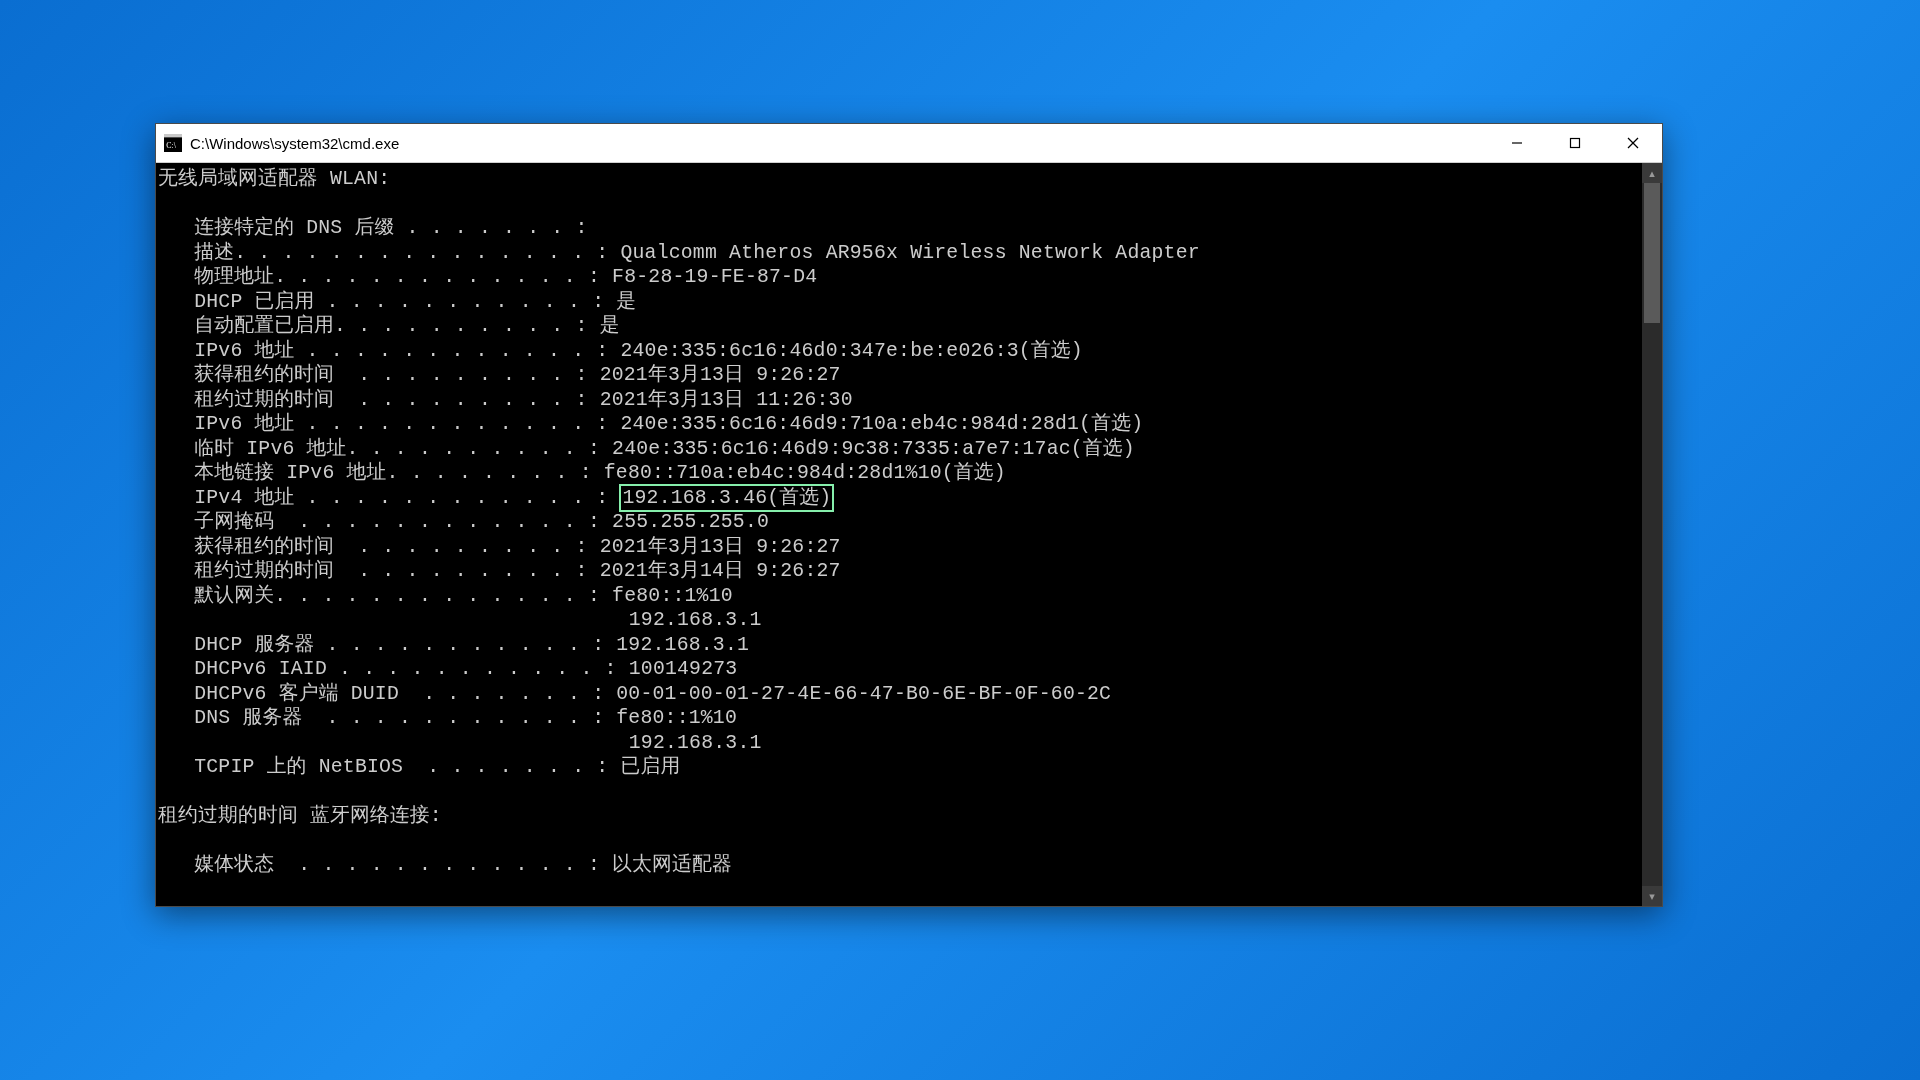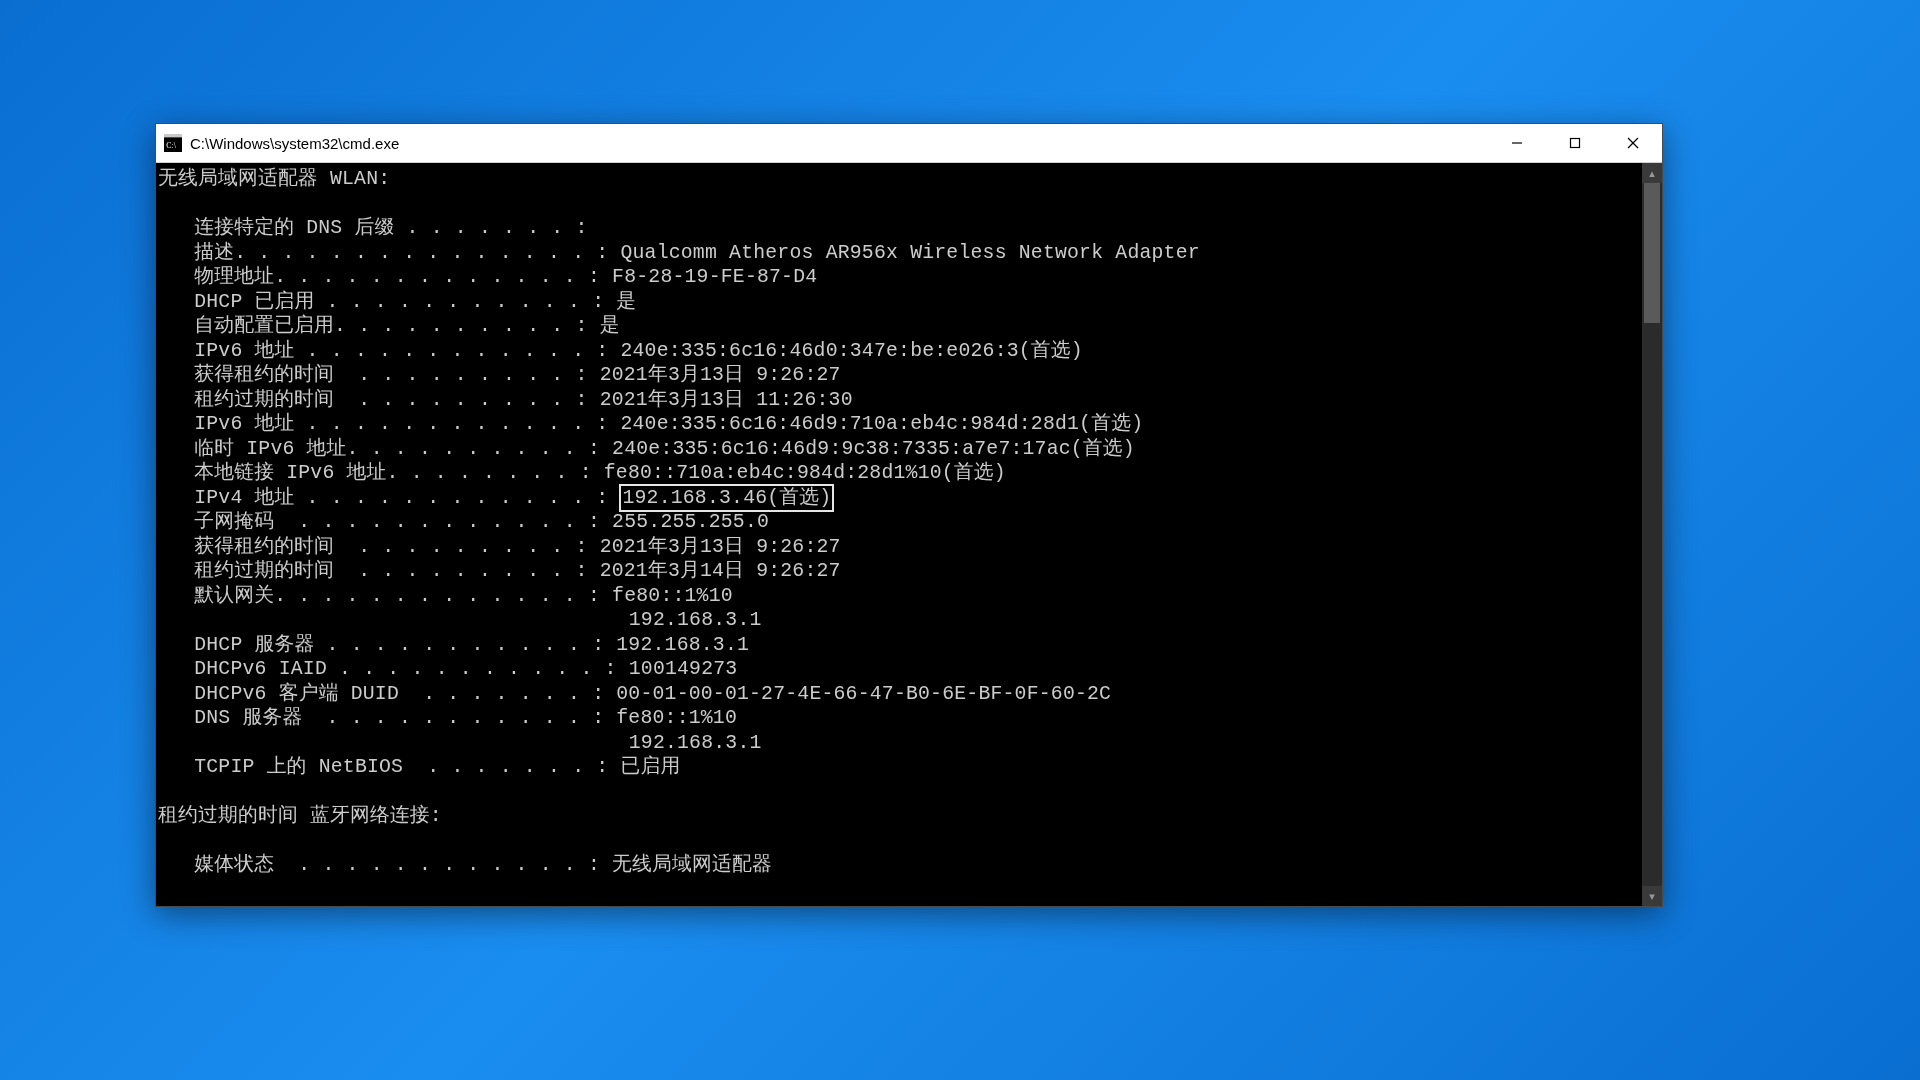--- a/index.html
+++ b/index.html
@@ -87,21 +87,21 @@
     font-family: "NSimSun", "SimSun", "Consolas", "Courier New", monospace;
     font-size: 19.8px;
     line-height: 24.5px;
     white-space: pre;
     padding: 4px 0 0 2px;
     overflow: hidden;
     letter-spacing: 0.2px;
   }
   .hl {
     display: inline-block;
-    border: 2px solid #e5e5e5;
+    border: 2px solid #86efac;
     padding: 0 1px;
     margin: -2px -1px;
     color: #cccccc;
   }
   .scrollbar {
     width: 20px;
     background: #2b2b2b;
     display: flex;
     flex-direction: column;
     justify-content: space-between;
@@ -191,21 +191,21 @@
                                        192.168.3.1
    DHCP 服务器 . . . . . . . . . . . : 192.168.3.1
    DHCPv6 IAID . . . . . . . . . . . : 100149273
    DHCPv6 客户端 DUID  . . . . . . . : 00-01-00-01-27-4E-66-47-B0-6E-BF-0F-60-2C
    DNS 服务器  . . . . . . . . . . . : fe80::1%10
                                        192.168.3.1
    TCPIP 上的 NetBIOS  . . . . . . . : 已启用</span>
 
 <span>租约过期的时间 蓝牙网络连接:</span>
 
-<span>   媒体状态  . . . . . . . . . . . . : 无线局域网适配器</span></div>
+<span>   媒体状态  . . . . . . . . . . . . : 以太网适配器</span></div>
 
       <div class="scrollbar">
         <div class="scroll-arrow">▴</div>
         <div class="scroll-track">
           <div class="scroll-thumb"></div>
         </div>
         <div class="scroll-arrow">▾</div>
       </div>
     </div>
 

